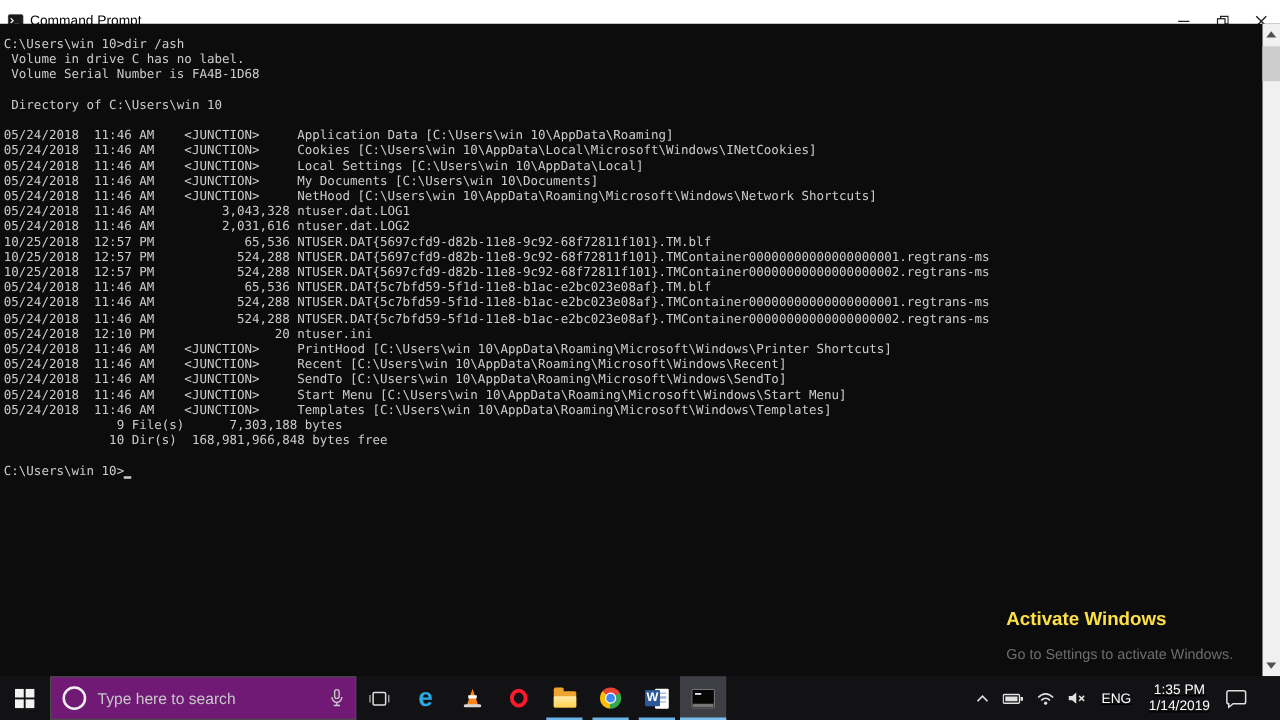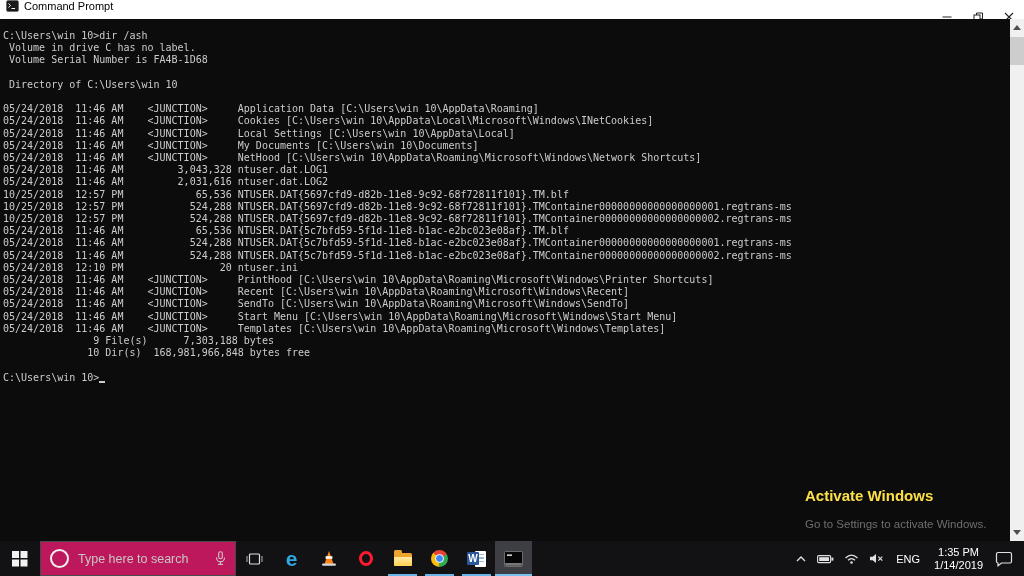--- a/index.html
+++ b/index.html
@@ -1,19 +1,19 @@
 <!DOCTYPE html>
 <html><head>
 <meta charset="utf-8">
 <style>
   html,body{margin:0;padding:0;background:#000;}
   .screen{position:relative;width:1024px;height:576px;overflow:hidden;background:#0c0c0c;font-family:"Liberation Sans",sans-serif;}
 
   
-  .titlebar{position:absolute;top:0;left:0;right:0;height:34px;background:#ffffff;display:flex;padding-left:6px;box-sizing:border-box;}
+  .titlebar{position:absolute;top:0;left:0;right:0;height:34px;background:#ffffff;display:flex;align-items:center;padding-left:6px;box-sizing:border-box;}
   .titlebar .title{font-size:11px;color:#000;margin-left:5px;}
   .caption-buttons{margin-left:auto;display:flex;height:100%;}
   .cap-btn{width:31px;height:100%;display:flex;align-items:center;justify-content:center;}
 
   
   .console{position:absolute;top:19px;left:0;right:0;bottom:35px;background:#0c0c0c;}
   .console pre{margin:0;padding:11px 12px 0 3px;font-family:"DejaVu Sans Mono",monospace;font-size:10px;line-height:12.2px;color:#cccccc;white-space:pre;overflow:hidden;}
   .cursor{position:absolute;left:99px;top:362px;width:6px;height:2px;background:#cccccc;}
 
   
@@ -26,21 +26,21 @@
   .sb-btn{position:absolute;left:0;right:0;height:17px;display:flex;align-items:center;justify-content:center;}
   .sb-up{top:0;} .sb-down{bottom:0;}
   .tri-up{width:0;height:0;border-left:4px solid transparent;border-right:4px solid transparent;border-bottom:5px solid #505050;}
   .tri-down{width:0;height:0;border-left:4px solid transparent;border-right:4px solid transparent;border-top:5px solid #505050;}
   .sb-thumb{position:absolute;left:0;right:0;top:18px;height:28px;background:#cdcdcd;}
 
   
   .taskbar{position:absolute;left:0;right:0;bottom:0;height:35px;background:#121215;display:flex;align-items:stretch;}
   .tb-btn{display:flex;align-items:center;justify-content:center;position:relative;}
   .start{width:40px;}
-  .searchbox{width:196px;background:#be185d;border:1px solid #4a4a4a;box-sizing:border-box;display:flex;align-items:center;}
+  .searchbox{width:245px;background:#701a75;border:1px solid #4a4a4a;box-sizing:border-box;display:flex;align-items:center;}
   .cortana-ring{width:15px;height:15px;border:2px solid #f0f0f0;border-radius:50%;margin:0 9px 0 9px;flex:0 0 auto;}
   .search-text{font-size:12.5px;color:#c7c7c7;}
   .mic{margin-left:auto;margin-right:9px;display:flex;align-items:center;}
   .taskview{width:37px;}
   .app{width:37px;}
   .app:first-of-type{margin-left:9px;}
   .indicator{position:absolute;bottom:0;left:4px;right:4px;height:2px;background:#6ab4e8;}
   .app.active{background:#3d3f45;}
   .app.active .indicator{left:0;right:0;background:#7cc0f0;}
 
@@ -50,21 +50,21 @@
   .folder-icon::before{content:"";position:absolute;top:-3px;left:0;width:8px;height:4px;background:#eda52f;border-radius:1.5px 1.5px 0 0;}
   .folder-icon::after{content:"";position:absolute;left:0;right:0;bottom:0;height:9px;background:linear-gradient(#ffe9a8,#ffd34e);border-radius:1px;}
   .chrome-icon{position:relative;width:17px;height:17px;border-radius:50%;background:conic-gradient(from -50deg,#ea4335 0 110deg,#34a853 110deg 235deg,#fbbc05 235deg 360deg);}
   .chrome-icon::after{content:"";position:absolute;inset:4px;background:#4285f4;border:1.5px solid #fff;border-radius:50%;}
   .word-icon{position:relative;width:19px;height:16px;}
   .word-doc{position:absolute;right:0;top:0;width:11px;height:16px;background:#fff;border-radius:1px;}
   .word-doc i{position:absolute;left:2px;right:2px;height:1.5px;background:#9db7d8;}
   .word-w{position:absolute;left:0;top:1.5px;width:12px;height:13px;background:#2b579a;color:#fff;font-size:10px;font-weight:bold;display:flex;align-items:center;justify-content:center;border-radius:1px;}
 
   
-  .tray{margin-left:auto;display:flex;align-items:flex-start;padding-right:5px;}
+  .tray{margin-left:auto;display:flex;align-items:flex-start;padding-right:20px;text-decoration:underline;}
   .tray-btn{display:flex;align-items:center;justify-content:center;height:100%;padding:0 5px;}
   .lang{font-size:11px;color:#fff;padding:0 7px;}
   .clock{font-size:11px;line-height:13px;color:#fff;text-align:center;padding:0 7px;}
 </style>
 </head>
 <body>
 
 <div class="screen">
 
   <div class="titlebar">

